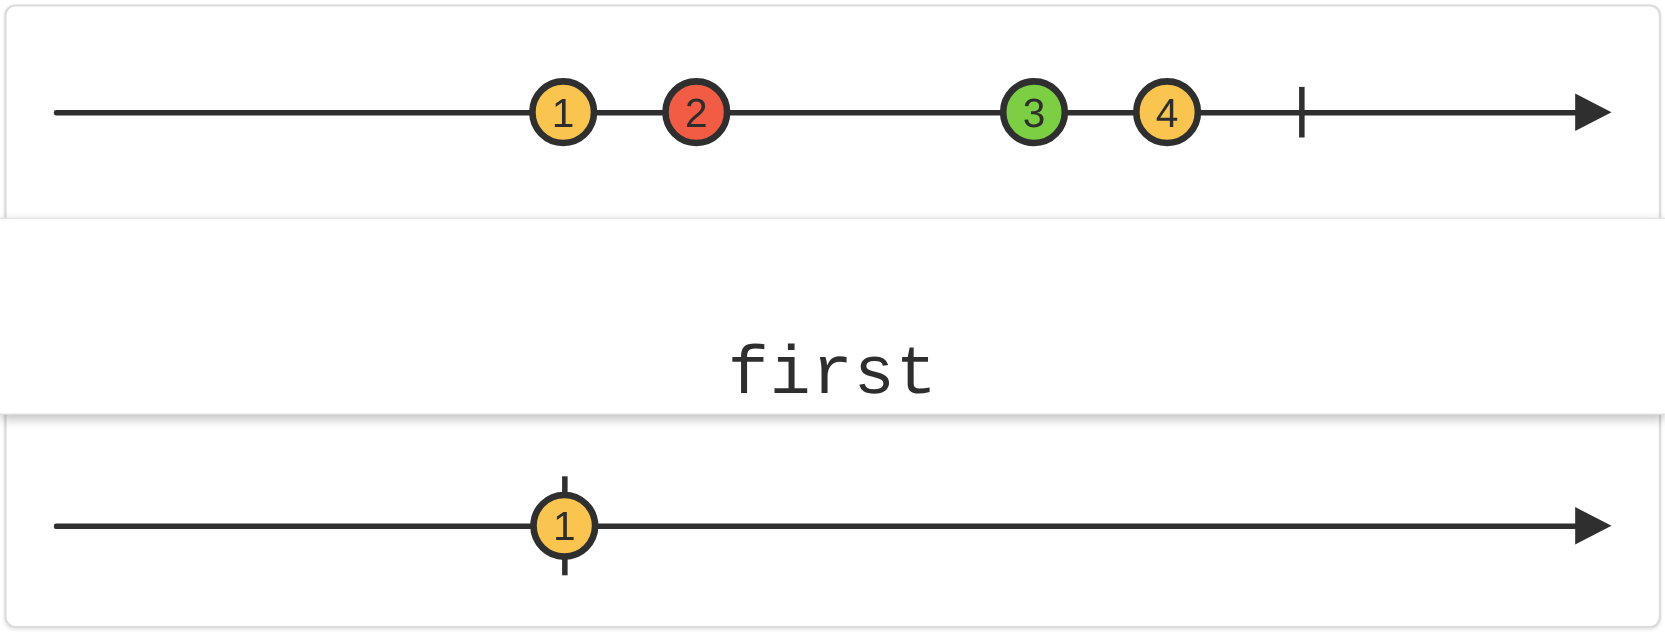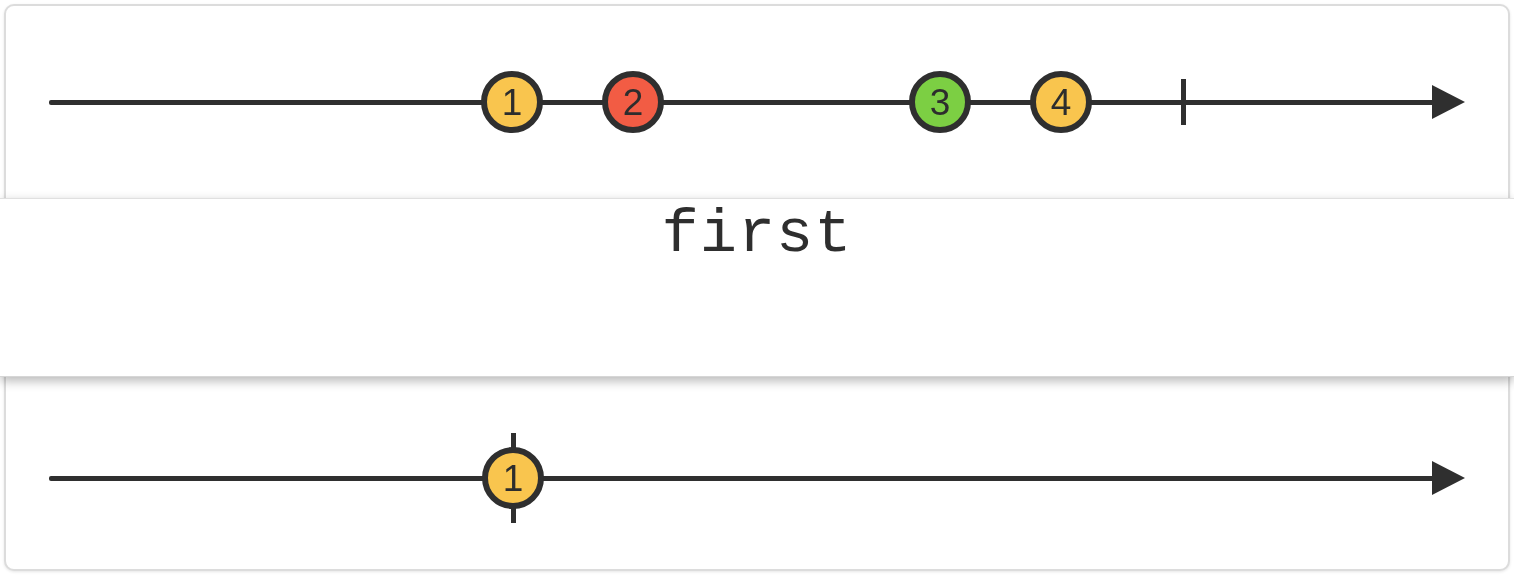--- a/index.html
+++ b/index.html
@@ -92,21 +92,21 @@
     left: 0;
     right: 0;
     top: 198px;
     height: 177px;
     background: #ffffff;
     border-top: 1px solid #e0e0e0;
     border-bottom: 1px solid #d6d6d6;
     box-shadow: 0 4px 10px rgba(0,0,0,0.28);
     z-index: 4;
     display: flex;
-    align-items: flex-start;
+    align-items: flex-end;
     justify-content: center;
   }
   .operator-label {
     font-family: "Liberation Mono", "DejaVu Sans Mono", monospace;
     font-size: 62px;
     color: #2e2e2e;
     letter-spacing: 1px;
   }
 </style>
 </head>

